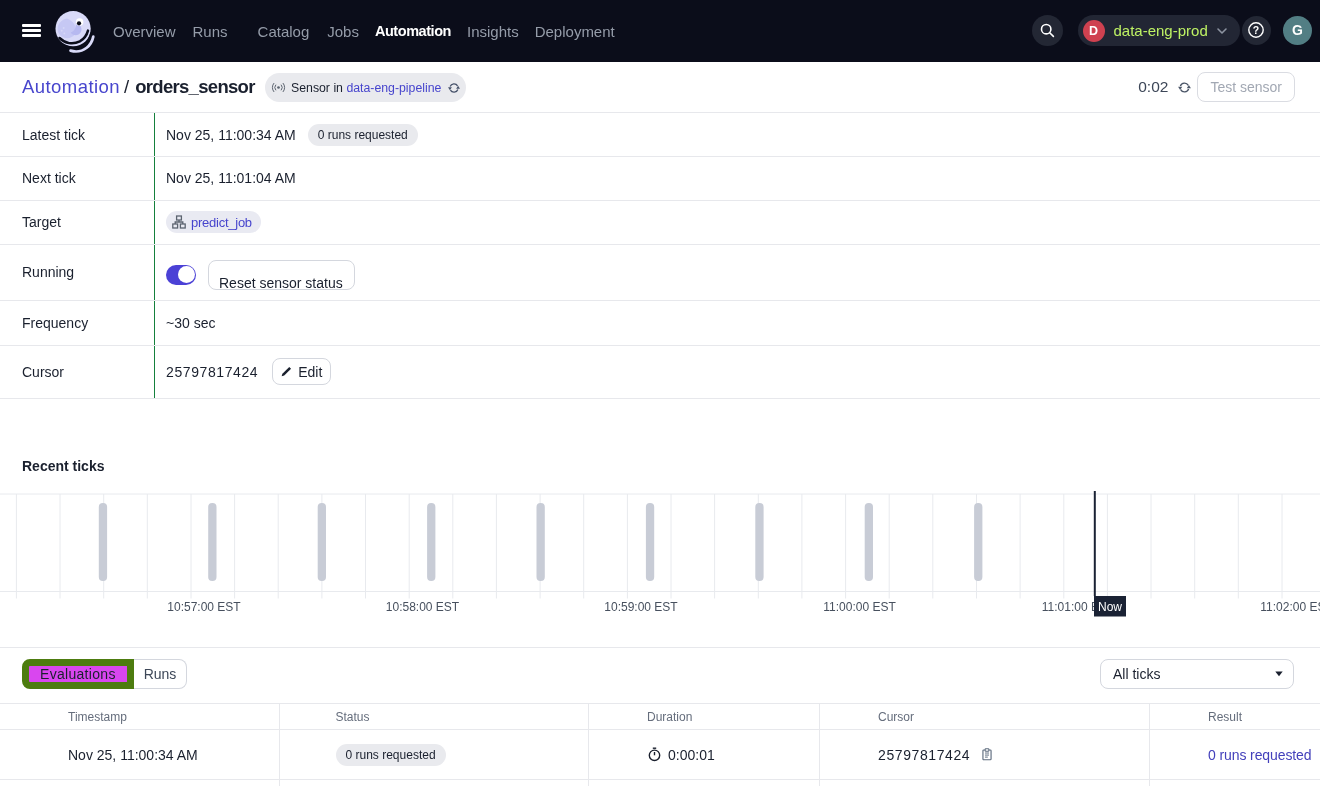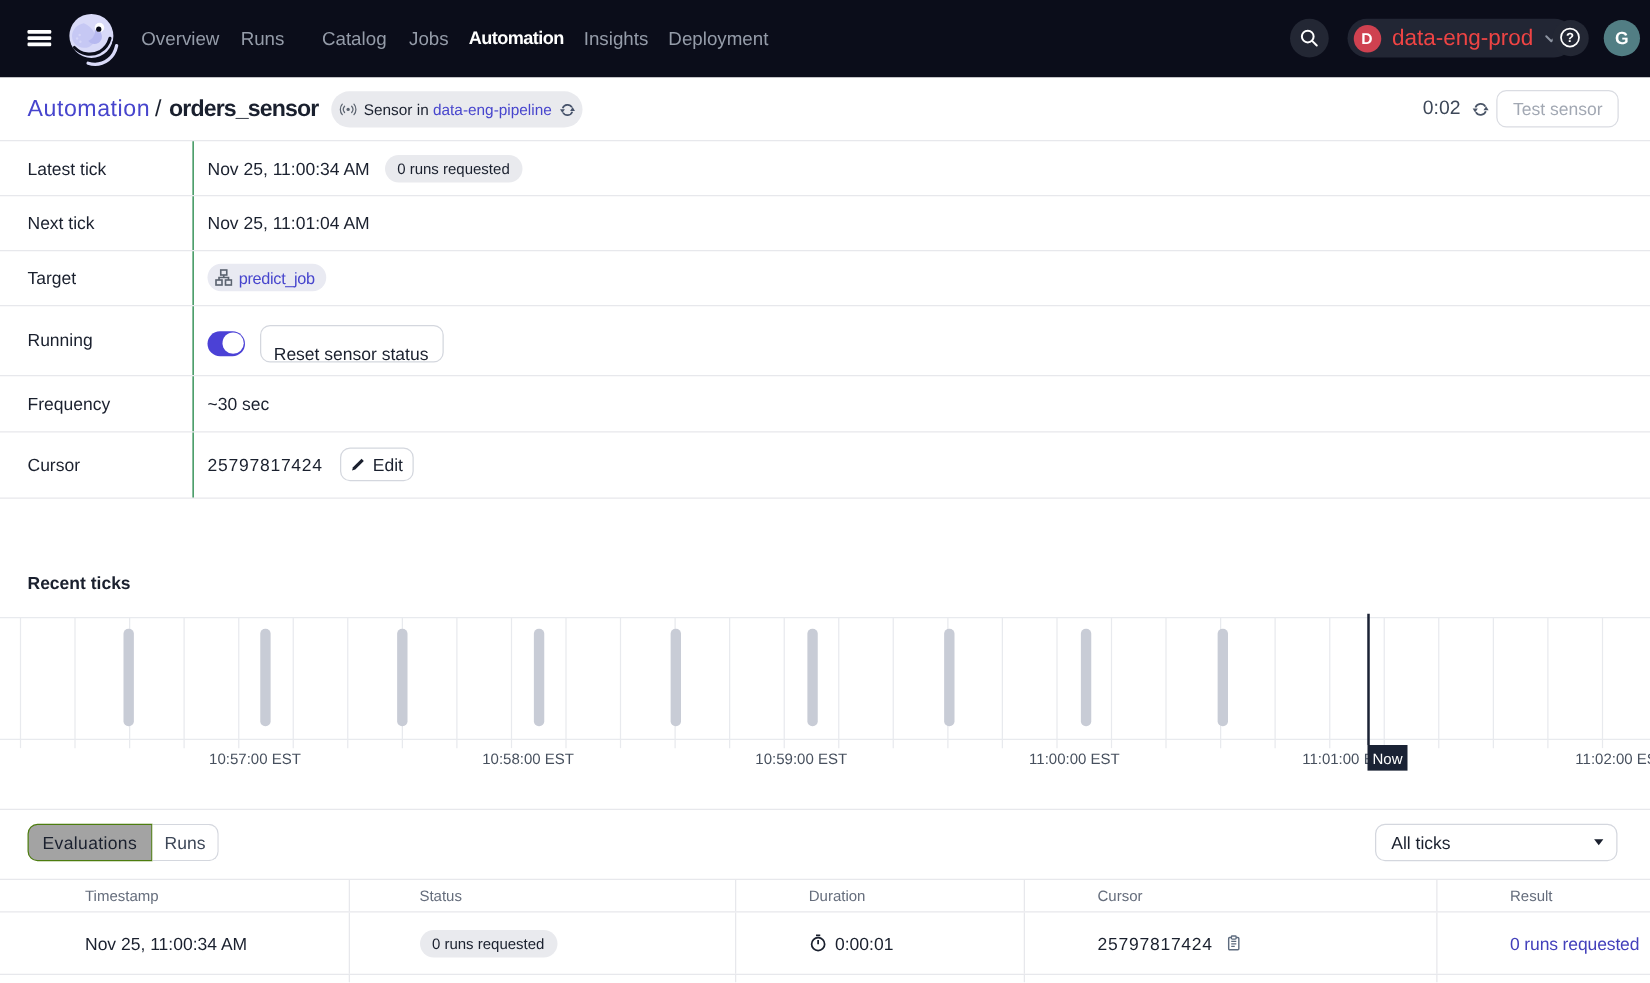--- a/index.html
+++ b/index.html
@@ -11,21 +11,21 @@
   .nav { position:absolute; left:0; top:0; width:1320px; height:62px; background:#0b0d1a; }
   .burger { position:absolute; left:21.5px; top:23.9px; width:19px; height:13px; display:flex; flex-direction:column; justify-content:space-between; }
   .burger span { display:block; height:2.7px; background:#fff; border-radius:1px; }
   .logo { position:absolute; left:53px; top:10px; }
   .navlinks { position:absolute; left:113px; top:0; height:62px; display:flex; align-items:center; }
   .navlinks a { color:#959ca9; font-size:15px; text-decoration:none; }
   .navlinks a.active { color:#fff; font-weight:700; font-size:14.5px; letter-spacing:-0.45px; }
   .searchbtn { position:absolute; left:1031.5px; top:14.5px; width:31px; height:31px; border-radius:50%; background:#232734; display:flex; align-items:center; justify-content:center; }
   .deploypill { position:absolute; left:1078px; top:15px; height:31px; border-radius:16px; background:#222634; display:flex; align-items:center; padding:0 12px 0 4.5px; }
   .deploypill .dcirc { width:22px; height:22px; border-radius:50%; background:#cf4150; color:#fff; font-size:12.5px; font-weight:700; display:flex; align-items:center; justify-content:center; }
-  .deploypill .dname { color:#ef4444; font-size:18px; margin:0 8px 0 9px; }
+  .deploypill .dname { color:#bef264; font-size:15px; margin:0 8px 0 9px; }
   .helpbtn { position:absolute; left:1241.5px; top:15.5px; width:29.5px; height:29.5px; border-radius:50%; background:#232734; display:flex; align-items:center; justify-content:center; }
   .avatar { position:absolute; left:1283px; top:15.5px; width:29px; height:29px; border-radius:50%; background:#527e84; color:#fff; font-size:14px; font-weight:700; display:flex; align-items:center; justify-content:center; }
 
   
   .pagehead { position:absolute; left:0; top:62px; width:1320px; height:51px; border-bottom:1px solid #e7e8ec; background:#fff; }
   .crumbs { position:absolute; left:22px; top:0; height:50px; display:flex; align-items:center; font-size:18.5px; }
   .crumbs a { color:#4745cd; text-decoration:none; letter-spacing:0.45px; }
   .crumbs .sep { color:#1a202e; margin:0 6px 0 4px; font-weight:400; }
   .crumbs .cur { color:#1a202e; font-weight:700; letter-spacing:-0.7px; }
   .sensorchip { position:absolute; left:265px; top:11px; height:29px; border-radius:15px; background:#e9eaee; display:flex; align-items:center; padding:0 5px 0 6px; font-size:12.3px; color:#1a202e; }
@@ -48,21 +48,21 @@
   .assetlink { display:flex; align-items:center; color:#4745cd; font-size:14px; text-decoration:none; }
 
   
   .recent-title { position:absolute; left:22px; top:458px; font-size:14px; font-weight:700; color:#1a202e; }
   .chart { position:absolute; left:0; top:480px; width:1320px; height:140px; }
 
   
   .tabsec { position:absolute; left:0; top:647px; width:1320px; height:139px; border-top:1px solid #e7e8ec; }
   .seg { position:absolute; left:22px; top:11px; display:flex; }
   .seg .s1 { height:29.5px; display:flex; align-items:center; font-size:14px; }
-  .seg .on { background:#a3a3a3; border:1px solid #4d7c0f; border-radius:8px 0 0 8px; color:#1a202e; padding:0 11px; letter-spacing:0.3px; }
+  .seg .on { background:#d946ef; border:7px solid #4d7c0f; border-radius:8px 0 0 8px; color:#1a202e; padding:0 11px; letter-spacing:0.3px; }
   .seg .off { background:#fff; border:1px solid #d4d7de; border-left:none; border-radius:0 8px 8px 0; color:#3d4758; padding:0 10px; }
   .select { position:absolute; left:1100px; top:11px; width:194px; height:30px; border:1px solid #d4d7de; border-radius:8px; background:#fff; display:flex; align-items:center; padding:0 10px 0 12px; font-size:14px; color:#1a202e; justify-content:space-between; }
 
   
   .btable { position:absolute; left:0; top:703px; width:1320px; }
   .btable .hrow { display:flex; border-top:1px solid #e7e8ec; border-bottom:1px solid #e7e8ec; height:27px; }
   .btable .drow { display:flex; border-bottom:1px solid #e7e8ec; height:50px; }
   .bcell { border-right:1px solid #e7e8ec; display:flex; align-items:center; padding-left:12px;margin-left:46px; }
   .bcell.c1 { width:233.5px; padding-left:22px; }
   .bcell.c2 { width:263.5px; padding-left:10px; }

